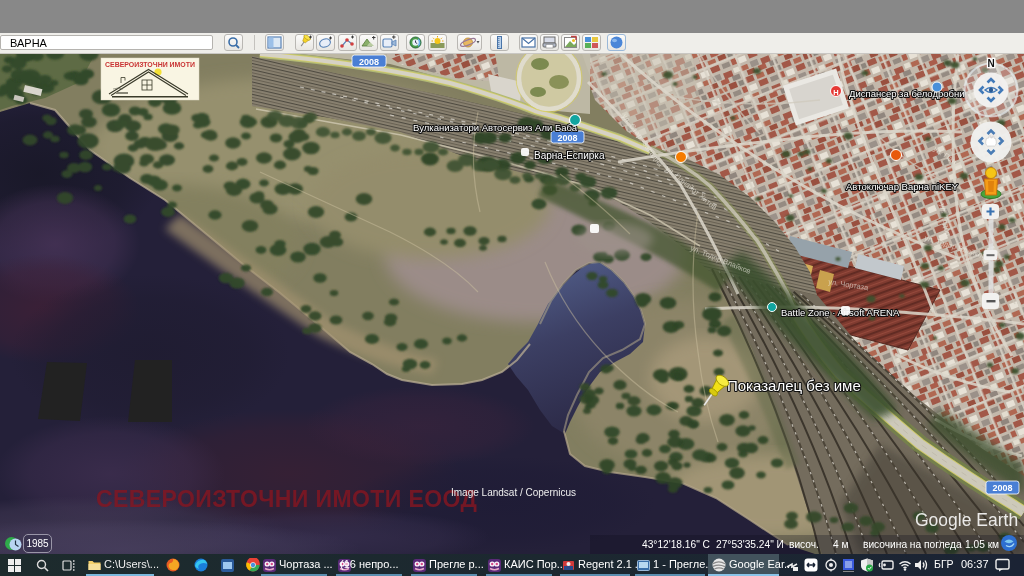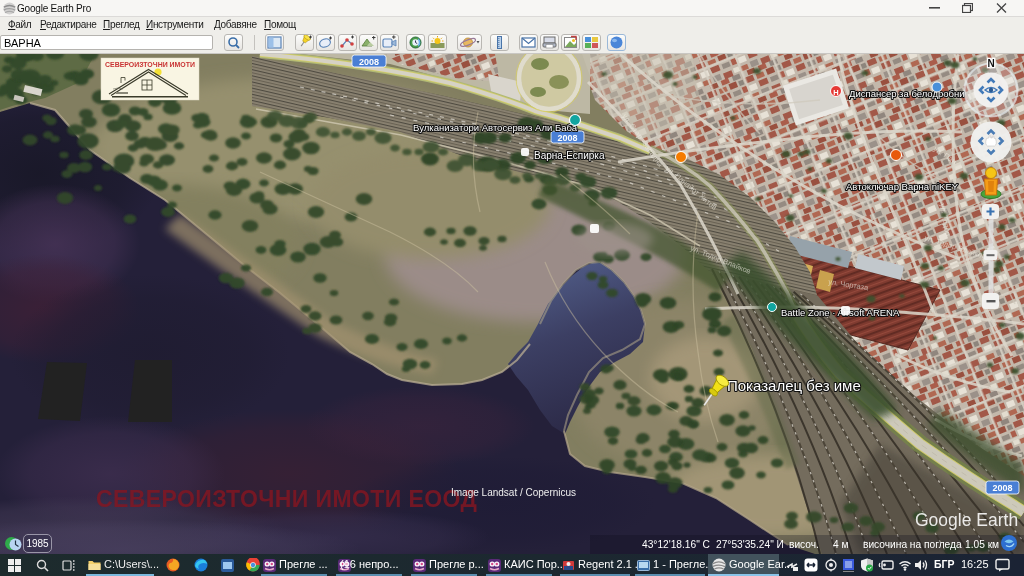--- a/index.html
+++ b/index.html
@@ -2,21 +2,21 @@
 <html><head><meta charset="utf-8"><style>
 *{margin:0;padding:0;box-sizing:border-box}
 body{font-family:"Liberation Sans",sans-serif;}
 #root{position:relative;width:1024px;height:576px;overflow:hidden;background:#888;}
 #title{position:absolute;left:0;top:0;width:1024px;height:17px;background:#f7f6f4;border-bottom:1px solid #dcdad8;}
 #title .t{position:absolute;left:17px;top:2.5px;font-size:10px;letter-spacing:-0.2px;color:#111;}
 #menu{position:absolute;left:0;top:17px;width:1024px;height:16px;background:#efeeea;font-size:10px;letter-spacing:-0.3px;color:#1a1a1a;}
 #menu span{position:absolute;top:2px;}
 #menu u{text-decoration:underline;}
 #tools{position:absolute;left:0;top:33px;width:1024px;height:21px;background:#efeeea;border-bottom:1px solid #c9c7c3;}
-#search{position:absolute;left:0px;top:2px;width:213px;height:15px;background:#fff;border:1px solid #b5b3af;border-radius:2px;font-size:11px;color:#000;padding-left:3px;line-height:14px;}
+#search{position:absolute;left:0px;top:2px;width:213px;height:15px;background:#fff;border:1px solid #b5b3af;border-radius:2px;font-size:11px;color:#000;padding-left:9px;line-height:14px;}
 .tbtn{position:absolute;top:1px;width:19px;height:17px;background:linear-gradient(#fcfcfb,#e8e6e2);border:1px solid #b9b7b3;border-radius:3px;overflow:hidden;}
 .tbtn svg{display:block;margin:0 auto;}
 #task{position:absolute;left:0;top:554px;width:1024px;height:22px;background:linear-gradient(90deg,#1d2b2d 0%,#1c2830 55%,#1b2334 100%);font-size:11px;color:#fff;}
 #task .ul{position:absolute;bottom:0;height:2px;background:#5b8fb0;}
 #task .lbl{white-space:nowrap;}
 #task .tray{position:absolute;top:4px;}
 </style></head>
 <body>
 <div id="root">
 <svg id="map" style="position:absolute;left:0;top:54px" width="1024" height="500" viewBox="0 0 1024 500">
@@ -777,47 +777,20 @@
 <rect x="988.5" y="163" width="5" height="86" fill="#e2e2e2" opacity="0.85"></rect>
 <rect x="982" y="150" width="17" height="15" rx="3.5" fill="#f2f1ef"></rect>
 <path d="M990.5,153.5 L990.5,161.5 M986.5,157.5 L994.5,157.5" stroke="#3a72b0" stroke-width="2.2"></path>
 <rect x="983.5" y="196" width="14" height="10" rx="2" fill="#f2f1ef"></rect>
 <rect x="986.5" y="200.2" width="8" height="2" fill="#666"></rect>
 <rect x="982" y="239" width="17" height="16" rx="3.5" fill="#f2f1ef"></rect>
 <rect x="986.5" y="246" width="9" height="2.4" fill="#555"></rect>
 </g>
 </svg>
 
-<div id="title">
-<svg style="position:absolute;left:3px;top:2px" width="13" height="13" viewBox="0 0 13 13">
-        <circle cx="6.5" cy="6.5" r="6" fill="#d2d1d0"></circle>
-        <path d="M0.8,5.2 Q6.5,1.8 12.2,5.2" stroke="#8e8e8e" fill="none" stroke-width="1.4"></path>
-        <path d="M0.8,8 Q6.5,5.2 12.2,8.2" stroke="#9e9e9e" fill="none" stroke-width="1.4"></path>
-        <path d="M2,10.6 Q6.5,8.2 11,10.6" stroke="#aaa" fill="none" stroke-width="1.2"></path>
-      </svg>
-<span class="t">Google Earth Pro</span>
-<svg style="position:absolute;left:929px;top:7px" width="11" height="2">
-        <rect width="11" height="1.6" fill="#444"></rect>
-      </svg>
-<svg style="position:absolute;left:962px;top:3px" width="11" height="10">
-        <rect x="2.5" y="0.5" width="8" height="7" fill="none" stroke="#444" stroke-width="1.2"></rect>
-        <rect x="0.5" y="2.5" width="8" height="7" fill="#f7f6f4" stroke="#444" stroke-width="1.2"></rect>
-      </svg>
-<svg style="position:absolute;left:996px;top:3px" width="11" height="10">
-        <path d="M1,0.5 L10,9.5 M10,0.5 L1,9.5" stroke="#444" stroke-width="1.3"></path>
-      </svg>
-</div>
-<div id="menu">
-<span style="left:8px"><u>Ф</u>айл</span>
-<span style="left:40px"><u>Р</u>едактиране</span>
-<span style="left:103px"><u>П</u>реглед</span>
-<span style="left:146px"><u>И</u>нструменти</span>
-<span style="left:214px"><u>Д</u>обавяне</span>
-<span style="left:264px"><u>П</u>омощ</span>
-</div>
 <div id="tools">
 <div id="search">ВАРНА</div>
 <div class="tbtn" style="left:224px">
         <svg width="17" height="15">
           <circle cx="8" cy="7" r="4" fill="none" stroke="#3a6ea8" stroke-width="1.6"></circle>
           <path d="M11,10 L14,13" stroke="#3a6ea8" stroke-width="1.8"></path>
         </svg>
       </div>
 <div style="position:absolute;left:254px;top:2px;width:1px;height:15px;background:#c4c2be"></div>
 <div class="tbtn" style="left:265px">
@@ -972,21 +945,21 @@
         <circle cx="7" cy="7" r="2.2" fill="#4a90d9"></circle>
       </svg>
 <svg style="position:absolute;left:263px;top:5px" width="13" height="13">
         <rect width="13" height="13" rx="3" fill="#5a2a78"></rect>
         <circle cx="4.2" cy="5" r="2.6" fill="#f8f4fa"></circle>
         <circle cx="8.8" cy="5" r="2.6" fill="#f8f4fa"></circle>
         <circle cx="4.2" cy="5" r="1.2" fill="#d8488a"></circle>
         <circle cx="8.8" cy="5" r="1.2" fill="#d8488a"></circle>
         <path d="M2,9.5 Q6.5,12 11,9.5" stroke="#e8a8c8" stroke-width="1.5" fill="none"></path>
       </svg>
-<span class="lbl" style="left:279px;top:4px;position:absolute">Прегле ...</span>
+<span class="lbl" style="left:279px;top:4px;position:absolute">Чортаза ...</span>
 <div class="ul" style="left:261px;width:66px"></div>
 <svg style="position:absolute;left:338px;top:5px" width="13" height="13">
         <rect width="13" height="13" rx="3" fill="#5a2a78"></rect>
         <circle cx="4.2" cy="5" r="2.6" fill="#f8f4fa"></circle>
         <circle cx="8.8" cy="5" r="2.6" fill="#f8f4fa"></circle>
         <circle cx="4.2" cy="5" r="1.2" fill="#d8488a"></circle>
         <circle cx="8.8" cy="5" r="1.2" fill="#d8488a"></circle>
         <path d="M2,9.5 Q6.5,12 11,9.5" stroke="#e8a8c8" stroke-width="1.5" fill="none"></path>
       </svg>
 <span class="lbl" style="left:340px;top:4px;position:absolute">(16 непро...</span>
@@ -1062,20 +1035,20 @@
       </svg>
 <svg style="position:absolute;left:898px;top:4px" width="14" height="14">
         <path d="M2,11 Q7,2 12,11" fill="none" stroke="#eee" stroke-width="0"></path>
         <path d="M1.5,6 Q7,1.5 12.5,6 M3.5,8 Q7,5 10.5,8 M5.5,10 Q7,8.5 8.5,10" stroke="#eee" stroke-width="1.4" fill="none"></path>
         <circle cx="7" cy="11.5" r="1.2" fill="#eee"></circle>
       </svg>
 <svg style="position:absolute;left:914px;top:4px" width="15" height="14">
         <path d="M1,5 L4,5 L7,2 L7,12 L4,9 L1,9 Z" fill="#eee"></path>
         <path d="M9,4.5 Q11,7 9,9.5 M11,2.5 Q14,7 11,11.5" stroke="#eee" stroke-width="1.3" fill="none"></path>
       </svg>
-<span class="tray" style="left:934px;font-weight:bold;font-size:10.5px">БГР</span>
-<span class="tray" style="left:961px;font-size:11px">16:25</span>
+<span class="tray" style="left:934px;font-weight:normal;font-size:10.5px">БГР</span>
+<span class="tray" style="left:961px;font-size:11px">06:37</span>
 <svg style="position:absolute;left:995px;top:4px" width="15" height="14">
         <rect x="1" y="1.5" width="13" height="9.5" rx="1.5" fill="none" stroke="#eee" stroke-width="1.4"></rect>
         <path d="M4,11 L4,13.5 L8,11" fill="#eee"></path>
       </svg>
 </div>
 </div>
 
 </body></html>

